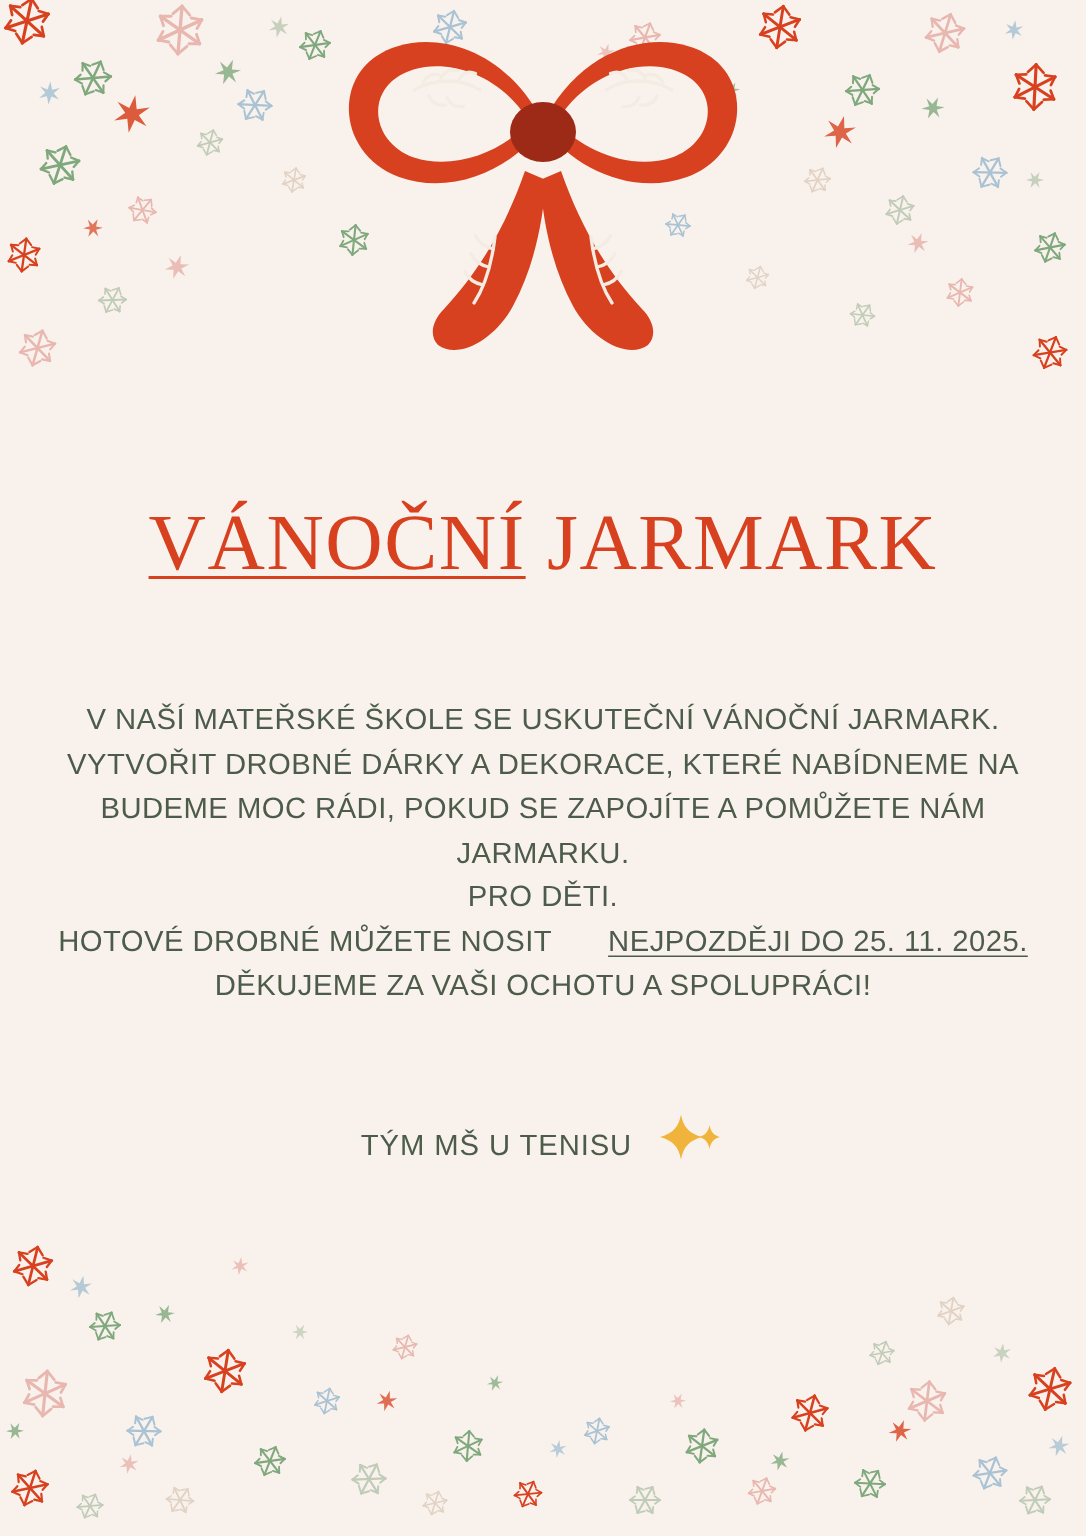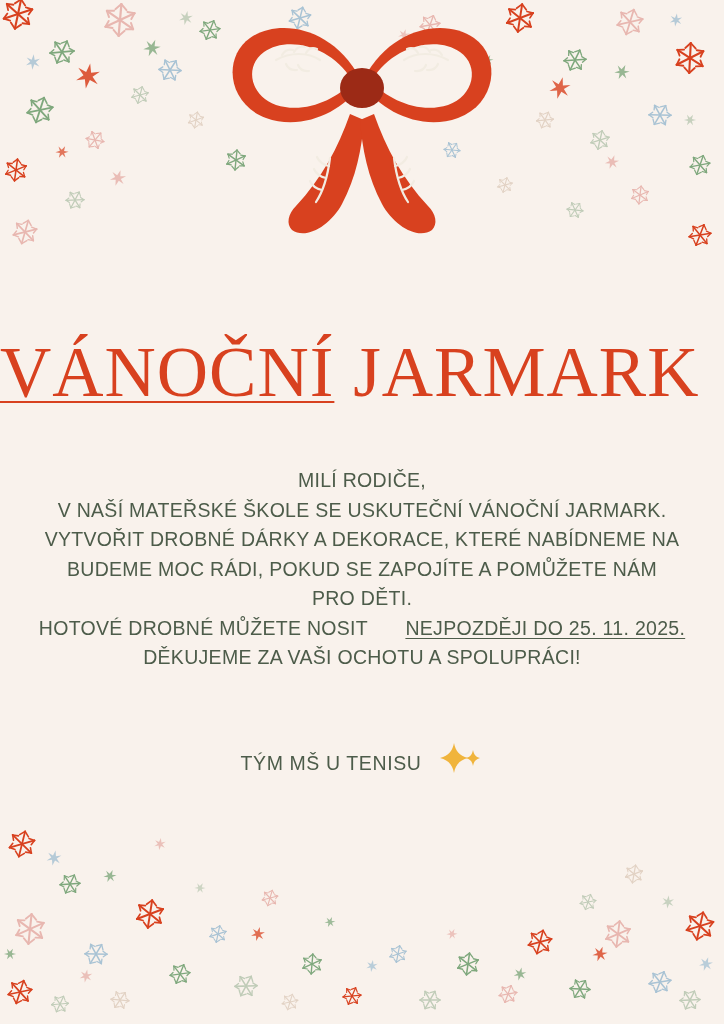--- a/index.html
+++ b/index.html
@@ -42,23 +42,23 @@
     width: 300px;
     height: 240px;
   }
 
   
   .title {
     position: absolute;
     top: 332px;
     left: 0;
     width: 724px;
-    text-align: left;
+    text-align: center;
     font-family: "Liberation Serif", serif;
-    font-size: 71px;
+    font-size: 53px;
     letter-spacing: 1px;
     color: #d8411f;
     white-space: nowrap;
   }
   .title .underline-part {
     text-decoration: underline;
     text-underline-offset: 5px;
     text-decoration-thickness: 2px;
   }
 
@@ -227,24 +227,24 @@
         <path d="M190,182 q9,-2 12,-9"></path>
       </g>
     </svg>
   </div>
 
   <div class="title">
     <span class="underline-part">VÁNOČNÍ</span><span> JARMARK</span>
   </div>
 
   <div class="body-copy">
-    <span class="line">MILÍ RODIČE,</span>
     <span class="line">V NAŠÍ MATEŘSKÉ ŠKOLE SE USKUTEČNÍ VÁNOČNÍ JARMARK.</span>
     <span class="line">VYTVOŘIT DROBNÉ DÁRKY A DEKORACE, KTERÉ NABÍDNEME NA</span>
     <span class="line">BUDEME MOC RÁDI, POKUD SE ZAPOJÍTE A POMŮŽETE NÁM</span>
+    <span class="line">JARMARKU.</span>
     <span class="line">PRO DĚTI.</span>
     <span class="line"><span>HOTOVÉ DROBNÉ MŮŽETE NOSIT </span><span class="u">NEJPOZDĚJI DO 25. 11. 2025.</span></span>
     <span class="line">DĚKUJEME ZA VAŠI OCHOTU A SPOLUPRÁCI!</span>
   </div>
 
   <div class="signature">
     <span>TÝM MŠ U TENISU</span>
     <span class="sparkle">
       <svg width="46" height="34" viewBox="0 0 46 34" xmlns="http://www.w3.org/2000/svg">
         <path d="M17,1 C18.5,9 22,13.5 31,16 C22,18.5 18.5,23 17,31 C15.5,23 12,18.5 3,16 C12,13.5 15.5,9 17,1 Z" fill="#f0b43c"></path>

